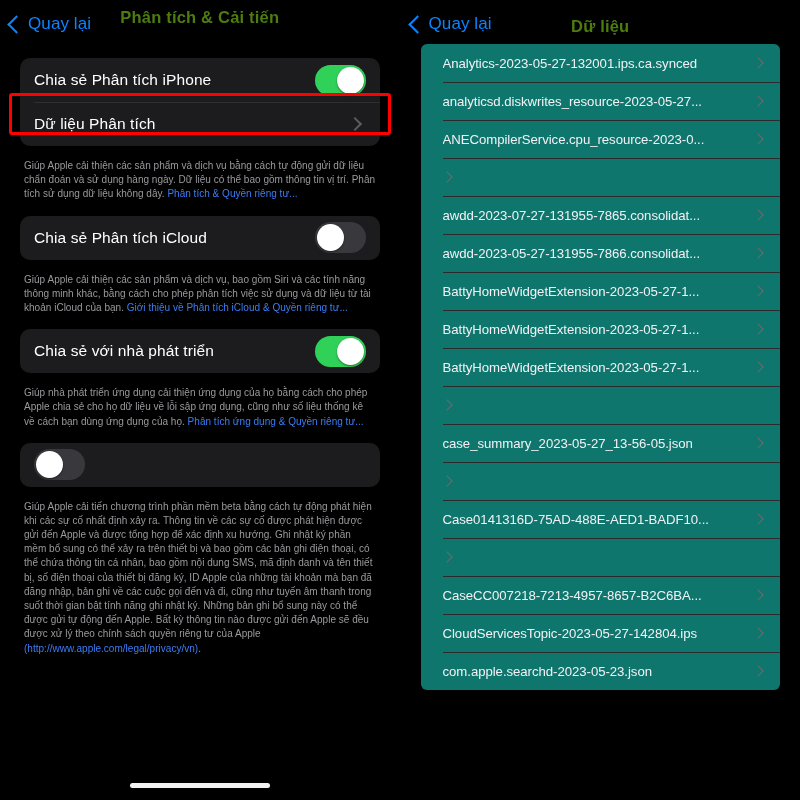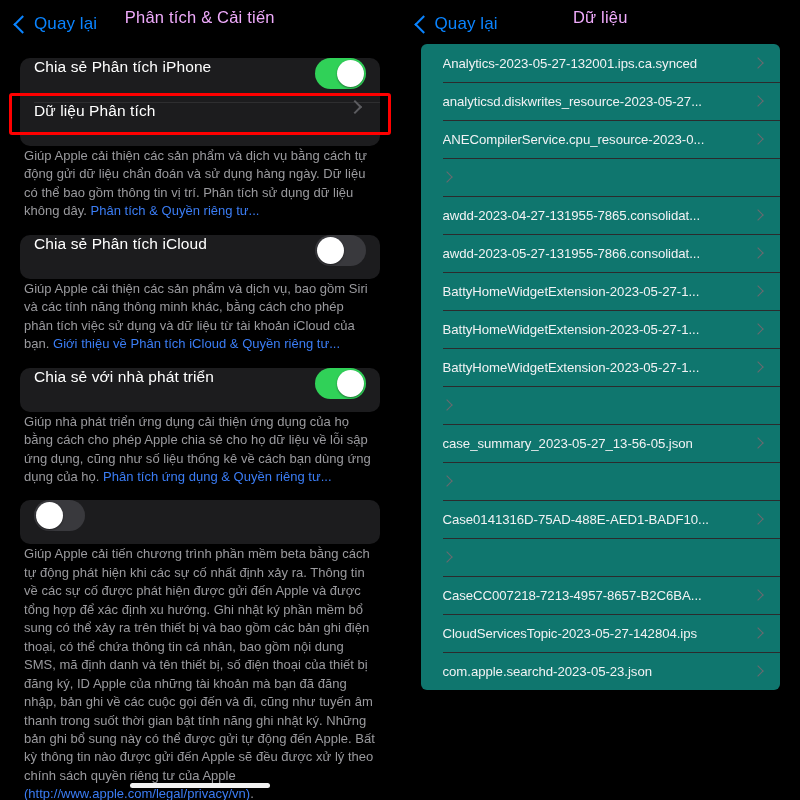--- a/index.html
+++ b/index.html
@@ -13,41 +13,41 @@
   .screen.right{border-left:1px solid #000;}
 
   
   .navbar{
     position:relative;height:36px;display:flex;align-items:center;
     padding:6px 0 2px 0;
   }
   .back-btn{
     display:flex;align-items:center;gap:3px;
     color:#0a84ff;font-size:17px;letter-spacing:.1px;
-    padding-left:14px;cursor:pointer;white-space:nowrap;
+    padding-left:8px;cursor:pointer;white-space:nowrap;
   }
   .chev-left{
     display:inline-block;width:11px;height:11px;
     border-left:2.6px solid #0a84ff;border-bottom:2.6px solid #0a84ff;
     transform:rotate(45deg);margin-right:2px;margin-left:2px;
   }
   .nav-title{
     position:absolute;left:0;right:0;top:8px;
-    text-align:center;color:#f0abfc;font-size:16.5px;font-weight:normal;
+    text-align:center;color:#4d7c0f;font-size:16.5px;font-weight:bold;
     pointer-events:none;letter-spacing:.2px;
   }
-  .navbar.right-nav .nav-title{top:8px;}
+  .navbar.right-nav .nav-title{top:17px;}
 
   
   .content-left{padding:0 20px;}
   .card{
     background:#1c1c1e;border-radius:10px;overflow:hidden;margin-top:14px;
   }
   .row{
-    display:flex;justify-content:space-between;
+    display:flex;align-items:center;justify-content:space-between;
     height:44px;padding:0 14px;position:relative;
   }
   .row-label{color:#fff;font-size:15.5px;letter-spacing:.1px;}
   .row + .row::before{
     content:"";position:absolute;left:14px;right:0;top:0;height:1px;
     background:#2e2e30;
   }
   .chev-right{
     width:8px;height:8px;border-top:2px solid #5c5c60;border-right:2px solid #5c5c60;
     transform:rotate(45deg);margin-right:6px;flex:none;
@@ -58,22 +58,22 @@
   .toggle.on{background:#30d158;}
   .toggle.off{background:#39393d;}
   .knob{
     position:absolute;top:2px;width:27px;height:27px;border-radius:50%;
     background:#fff;box-shadow:0 1px 2px rgba(0,0,0,.45);
   }
   .toggle.on .knob{left:22px;}
   .toggle.off .knob{left:2px;}
 
   .desc{
-    color:#9a9a9e;font-size:13px;line-height:1.42;
-    padding:1px 4px 0 4px;letter-spacing:.02px;
+    color:#9a9a9e;font-size:10px;line-height:1.42;
+    padding:13px 4px 0 4px;letter-spacing:.02px;
   }
   .desc .lnk{color:#3b7df5;}
   .desc .url{color:#3b7df5;}
 
   
   .hl-box{
     position:absolute;border:3px solid #ff0000;border-radius:3px;
     pointer-events:none;box-sizing:border-box;
   }
   #hl-left{left:9px;top:93px;width:382px;height:42px;}
@@ -198,21 +198,21 @@
             <span class="file-chev"></span>
           </div>
           <div class="file-row">
             <span class="file-name">ANECompilerService.cpu_resource-2023-0...</span>
             <span class="file-chev"></span>
           </div>
           <div class="file-row">
             <span class="file-chev"></span>
           </div>
           <div class="file-row">
-            <span class="file-name">awdd-2023-04-27-131955-7865.consolidat...</span>
+            <span class="file-name">awdd-2023-07-27-131955-7865.consolidat...</span>
             <span class="file-chev"></span>
           </div>
           <div class="file-row">
             <span class="file-name">awdd-2023-05-27-131955-7866.consolidat...</span>
             <span class="file-chev"></span>
           </div>
           <div class="file-row">
             <span class="file-name">BattyHomeWidgetExtension-2023-05-27-1...</span>
             <span class="file-chev"></span>
           </div>

